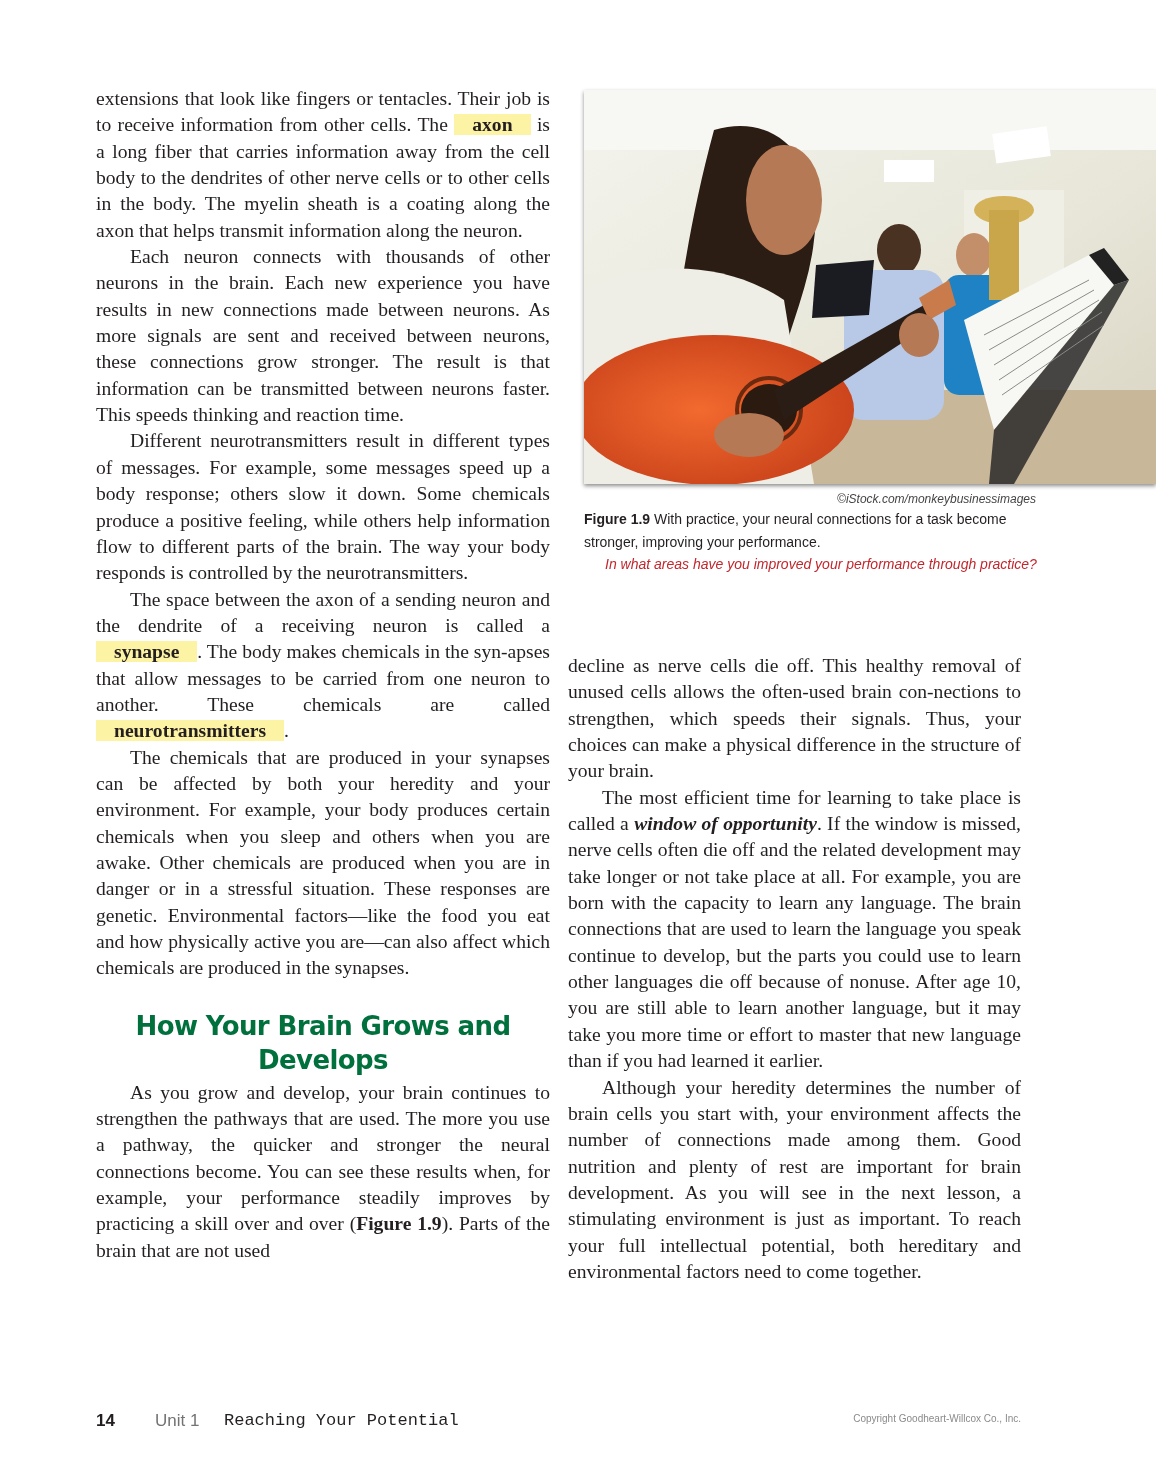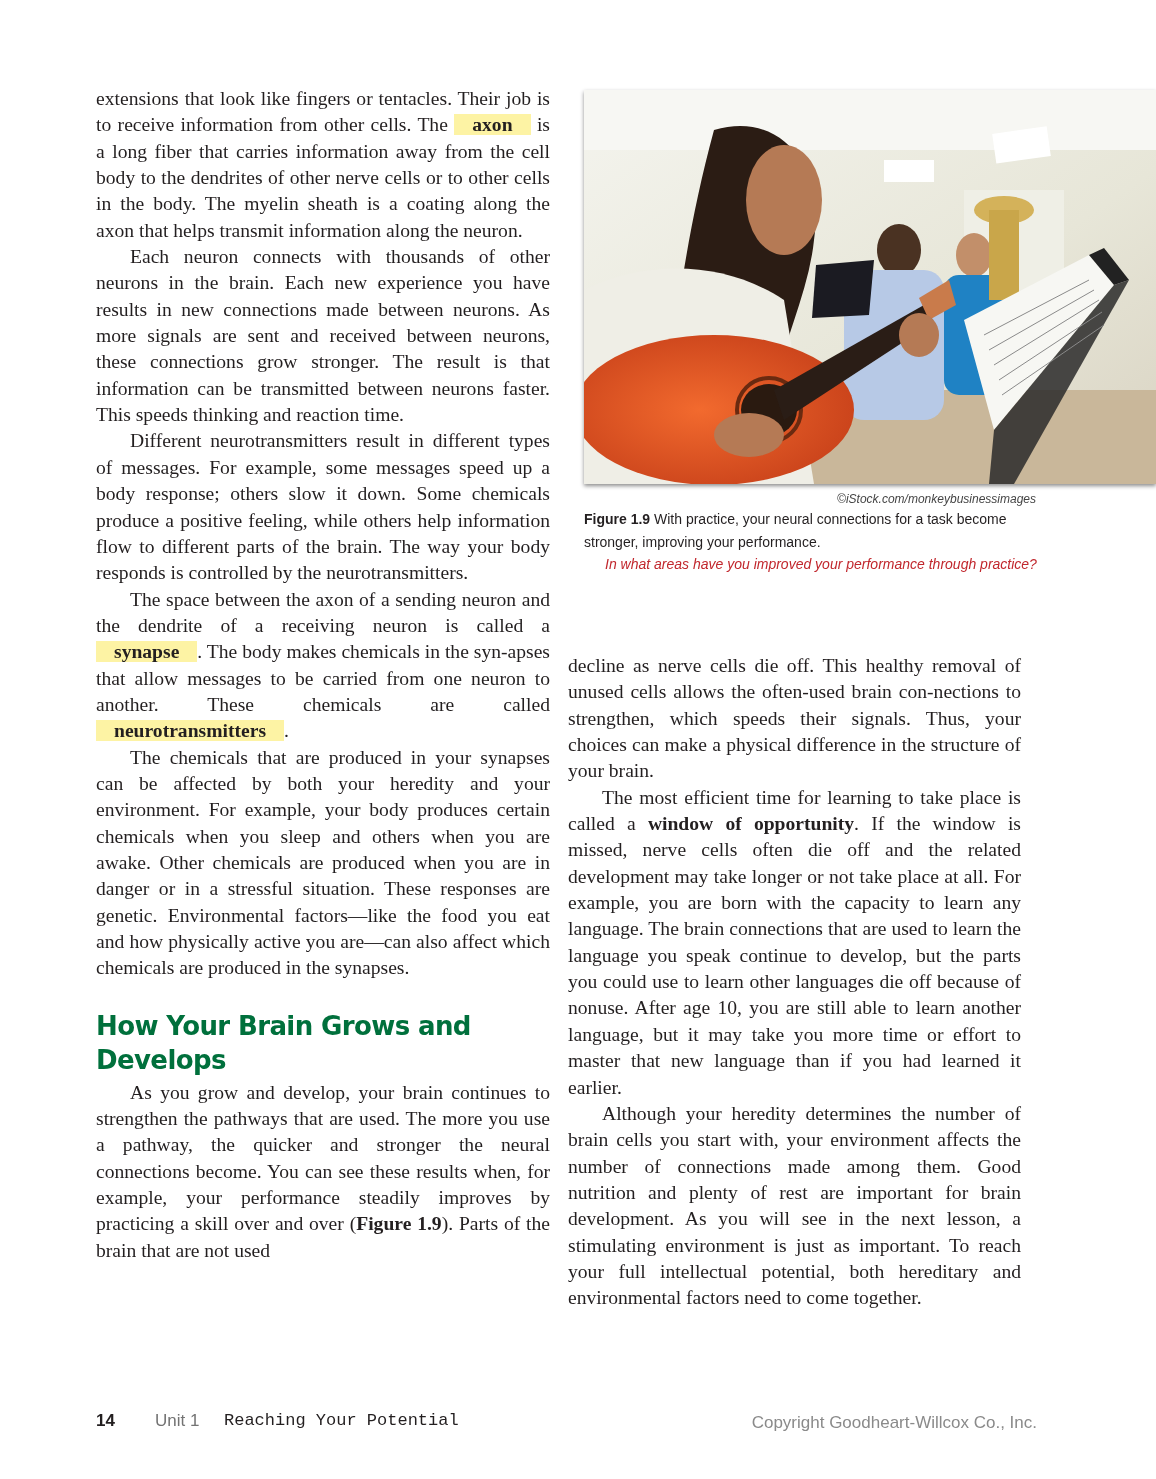--- a/index.html
+++ b/index.html
@@ -5,33 +5,33 @@
   html, body { margin: 0; padding: 0; background: #ffffff; }
   body { width: 1156px; height: 1479px; position: relative; overflow: hidden; }
   .page { position: absolute; left: 0; top: 0; width: 1156px; height: 1479px; }
   .col { position: absolute; font-family: "Liberation Serif", "DejaVu Serif", serif; font-size: 19.6px; line-height: 26.35px; color: #231f20; text-align: justify; }
   .col-left { left: 96px; top: 86px; width: 454px; }
   .col-right { left: 568px; top: 634px; width: 453px; margin-top: 19px; }
   .col p { margin: 0; }
   .col p.indent { text-indent: 34px; }
   .term { font-weight: bold; background: #fdf3a4; padding: 0 18px; }
   .strong { font-weight: bold; }
-  .bold-italic { font-weight: bold; }
-  .section-heading { font-family: "DejaVu Sans", "Liberation Sans", sans-serif; font-weight: bold; color: #00703c; font-size: 26px; letter-spacing: -0.6px; margin: 27px 0 3px 0 !important; text-align: left; line-height: 34px; }
+  .bold-italic { font-weight: bold; font-style: italic; }
+  .section-heading { font-family: "DejaVu Sans", "Liberation Sans", sans-serif; font-weight: bold; color: #00703c; font-size: 26px; letter-spacing: -0.6px; margin: 27px 0 3px 0 !important; text-align: center; line-height: 34px; }
   .figure { position: absolute; left: 584px; top: 90px; width: 572px; height: 394px; box-shadow: 0 2px 4px rgba(0,0,0,0.45); overflow: hidden; }
   .photo { width: 100%; height: 100%; display: block; }
   .credit { position: absolute; left: 584px; top: 492px; width: 452px; text-align: right; font-family: "Liberation Sans", sans-serif; font-style: italic; font-size: 12px; color: #444; }
   .caption { position: absolute; left: 584px; top: 508px; width: 455px; font-family: "Liberation Sans", sans-serif; font-size: 14px; line-height: 22.6px; color: #231f20; }
   .caption .fig-label { font-weight: bold; }
   .caption .question { color: #c1272d; font-style: italic; margin-left: 21px; }
   .footer { position: absolute; top: 1411px; left: 96px; width: 941px; height: 24px; font-family: "Liberation Sans", sans-serif; font-size: 17px; }
   .page-num { position: absolute; left: 0; top: 0; font-weight: bold; color: #231f20; }
   .unit { position: absolute; left: 59px; top: 0; color: #737373; }
   .unit-title { position: absolute; left: 128px; top: 0; color: #231f20; font-family: Liberation Mono, monospace; }
-  .copyright { position: absolute; right: 0; top: 2px; font-size: 17px; color: #8a8a8a; }
+  .copyright { position: absolute; right: 16px; top: 2px; font-size: 10px; color: #8a8a8a; }
 </style>
 </head>
 <body>
 
 <div class="page">
 
   <div class="col col-left">
     <p><span>extensions that look like fingers or tentacles. Their job is to receive information from other cells. The </span><span class="term">axon</span><span> is a long fiber that carries information away from the cell body to the dendrites of other nerve cells or to other cells in the body. The myelin sheath is a coating along the axon that helps transmit information along the neuron.</span></p>
     <p class="indent">Each neuron connects with thousands of other neurons in the brain. Each new experience you have results in new connections made between neurons. As more signals are sent and received between neurons, these connections grow stronger. The result is that information can be transmitted between neurons faster. This speeds thinking and reaction time.</p>
     <p class="indent">Different neurotransmitters result in different types of messages. For example, some messages speed up a body response; others slow it down. Some chemicals produce a positive feeling, while others help information flow to different parts of the brain. The way your body responds is controlled by the neurotransmitters.</p>

